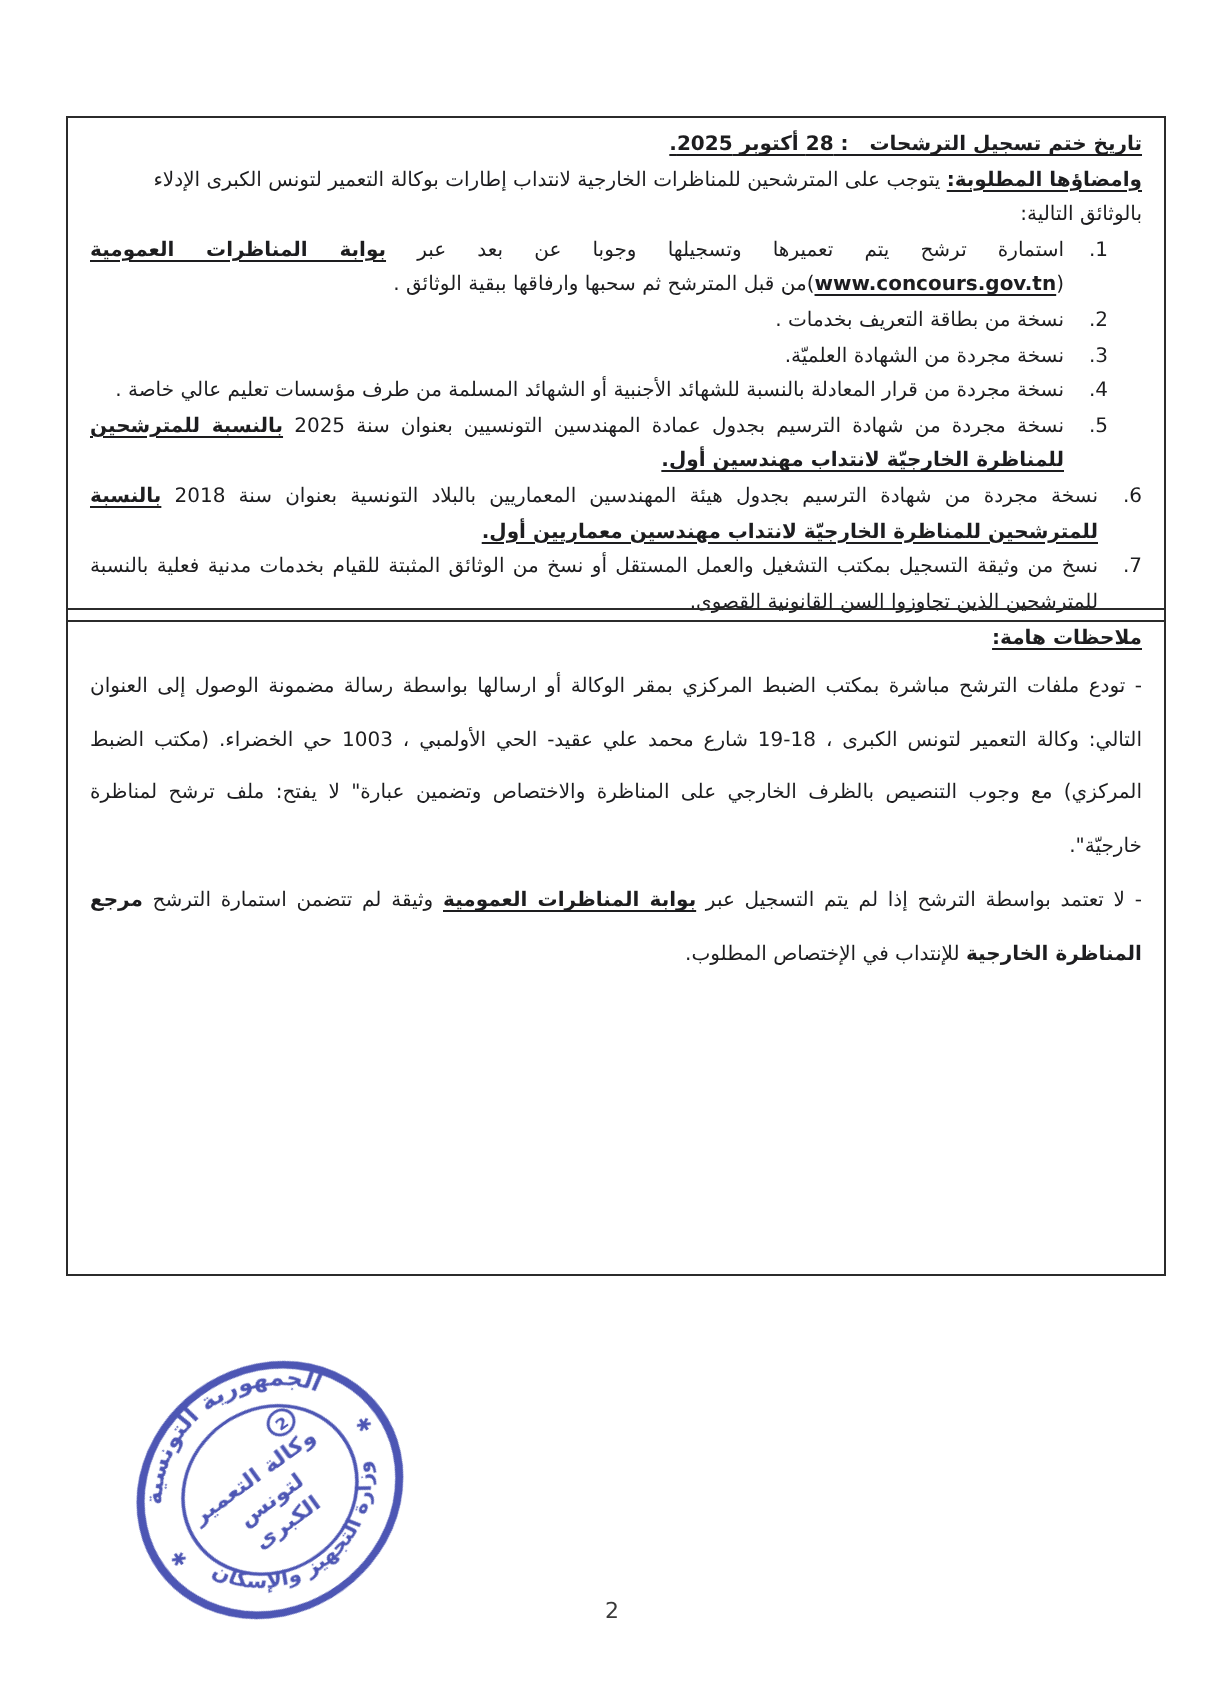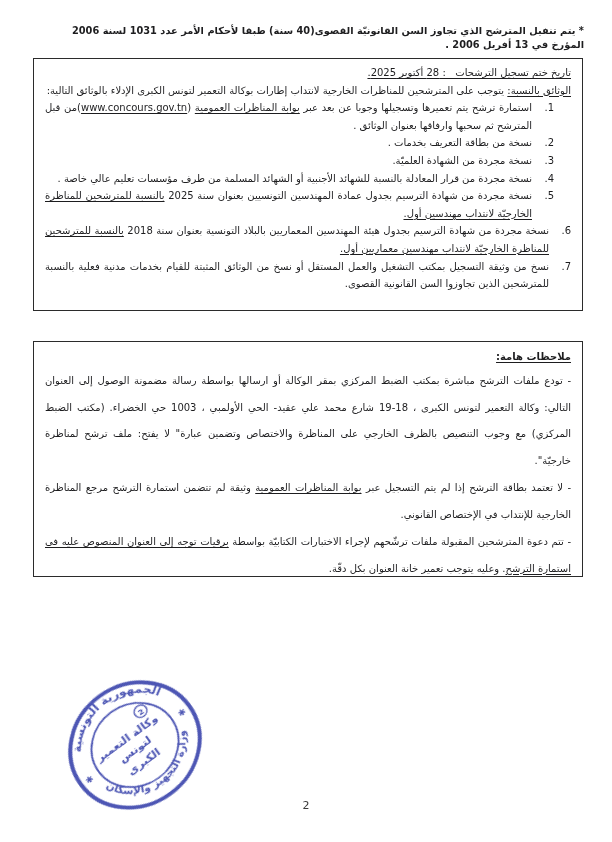--- a/index.html
+++ b/index.html
@@ -5,34 +5,34 @@
   :root{
     --page_bg:#ffffff; --text:#1d1d1f; --border:#2b2b2b; --stamp:#2e39a7;
   }
   *{box-sizing:border-box;}
   html,body{margin:0;padding:0;}
   body{
     width:612px;height:842px;background:var(--page_bg);position:relative;
     font-family:"DejaVu Sans",sans-serif;color:var(--text);overflow:hidden;
   }
   .sheet{position:absolute;inset:0;}
-  .b{font-weight:normal;}
+  .b{font-weight:bold;}
   .u{text-decoration:underline;text-underline-offset:2px;}
 
   .top-note{
     position:absolute;top:24px;right:28px;left:40px;
     direction:rtl;text-align:right;font-size:9.8px;font-weight:bold;line-height:14px;
   }
 
   .box{
     position:absolute;left:33px;right:29px;border:1.6px solid var(--border);
     direction:rtl;padding:5px 11px 4px 11px;background:transparent;
   }
   .box1{top:58px;height:253px;font-size:10px;}
-  .box2{top:341px;height:236px;font-size:10px;}
+  .box2{top:304px;height:334px;font-size:10px;}
 
   .hline{line-height:17.6px;text-align:right;}
   .docs-list{margin-top:0;}
   .li{display:flex;line-height:17.6px;text-align:justify;}
   .li .num{flex:0 0 auto;min-width:13px;margin-left:9px;white-space:nowrap;}
   .li.ind{padding-right:17px;}
   .li .txt{flex:1 1 auto;}
 
   .notes-title{font-weight:bold;text-decoration:underline;text-underline-offset:2px;line-height:20px;text-align:right;}
   .note{line-height:26.5px;text-align:justify;margin-top:1px;}
@@ -47,30 +47,29 @@
   .pagenum{
     position:absolute;top:799px;left:0;right:0;text-align:center;
     font-size:11px;color:#3a3a3a;
   }
 </style>
 </head>
 <body>
 
 <div class="sheet">
 
-  <div class="top-note">* يتم تنفيل المترشح الذي تجاوز السن القانونيّة القصوى(40 سنة) طبقا لأحكام الأمر عدد 1031 لسنة 2006 المؤرخ في 13 أفريل 2006 .</div>
 
   <div class="box box1">
     <div class="hline"><span class="b u">تاريخ ختم تسجيل الترشحات&nbsp;&nbsp;&nbsp;: 28 أكتوبر 2025.</span></div>
-    <div class="hline"><span class="b u">الوثائق بالنسبة:</span><span> يتوجب على المترشحين للمناظرات الخارجية لانتداب إطارات بوكالة التعمير لتونس الكبرى الإدلاء بالوثائق التالية:</span></div>
+    <div class="hline"><span class="b u">وامضاؤها المطلوبة:</span><span> يتوجب على المترشحين للمناظرات الخارجية لانتداب إطارات بوكالة التعمير لتونس الكبرى الإدلاء بالوثائق التالية:</span></div>
 
     <div class="docs-list">
       <div class="li ind">
         <span class="num">1.</span>
-        <span class="txt"><span>استمارة ترشح يتم تعميرها وتسجيلها وجوبا عن بعد عبر </span><span class="b u">بوابة المناظرات العمومية</span><span> (</span><span class="b u" dir="ltr">www.concours.gov.tn</span><span>)من قبل المترشح ثم سحبها وارفاقها بعنوان الوثائق .</span></span>
+        <span class="txt"><span>استمارة ترشح يتم تعميرها وتسجيلها وجوبا عن بعد عبر </span><span class="b u">بوابة المناظرات العمومية</span><span> (</span><span class="b u" dir="ltr">www.concours.gov.tn</span><span>)من قبل المترشح ثم سحبها وارفاقها ببقية الوثائق .</span></span>
       </div>
       <div class="li ind">
         <span class="num">2.</span>
         <span class="txt"><span>نسخة من بطاقة التعريف بخدمات .</span></span>
       </div>
       <div class="li ind">
         <span class="num">3.</span>
         <span class="txt"><span>نسخة مجردة من الشهادة العلميّة.</span></span>
       </div>
       <div class="li ind">
@@ -88,22 +87,21 @@
       <div class="li">
         <span class="num">7.</span>
         <span class="txt"><span>نسخ من وثيقة التسجيل بمكتب التشغيل والعمل المستقل أو نسخ من الوثائق المثبتة للقيام بخدمات مدنية فعلية بالنسبة للمترشحين الذين تجاوزوا السن القانونية القصوى.</span></span>
       </div>
     </div>
   </div>
 
   <div class="box box2">
     <div class="notes-title">ملاحظات هامة:</div>
     <div class="note"><span>- تودع ملفات الترشح مباشرة بمكتب الضبط المركزي بمقر الوكالة أو ارسالها بواسطة رسالة مضمونة الوصول إلى العنوان التالي: وكالة التعمير لتونس الكبرى ، 18-19 شارع محمد علي عقيد- الحي الأولمبي ، 1003 حي الخضراء. (مكتب الضبط المركزي) مع وجوب التنصيص بالظرف الخارجي على المناظرة والاختصاص وتضمين عبارة" لا يفتح: ملف ترشح لمناظرة خارجيّة".</span></div>
-    <div class="note"><span>- لا تعتمد بطاقة الترشح إذا لم يتم التسجيل عبر </span><span class="b u">بوابة المناظرات العمومية</span><span> وثيقة لم تتضمن استمارة الترشح </span><span class="b">مرجع المناظرة الخارجية</span><span> للإنتداب في الإختصاص القانوني.</span></div>
-    <div class="note"><span>- تتم دعوة المترشحين المقبولة ملفات ترشّحهم لإجراء الاختبارات الكتابيّة بواسطة </span><span class="b u">برقيات توجه إلى العنوان المنصوص عليه في استمارة الترشح</span><span>. وعليه يتوجب تعمير خانة العنوان بكل دقّة.</span></div>
+    <div class="note"><span>- لا تعتمد بواسطة الترشح إذا لم يتم التسجيل عبر </span><span class="b u">بوابة المناظرات العمومية</span><span> وثيقة لم تتضمن استمارة الترشح </span><span class="b">مرجع المناظرة الخارجية</span><span> للإنتداب في الإختصاص المطلوب.</span></div>
   </div>
 
   <div class="stamp">
     <svg viewBox="0 0 120 120" width="146" height="146">
       <circle cx="60" cy="60" r="55" fill="none" stroke="var(--stamp)" stroke-width="3.4"></circle>
       <circle cx="60" cy="60" r="37" fill="none" stroke="var(--stamp)" stroke-width="1.5"></circle>
       <path id="arcT" d="M 14 60 A 46 46 0 0 1 106 60" fill="none"></path>
       <path id="arcB" d="M 17 60 A 43 43 0 0 0 103 60" fill="none"></path>
       <text font-size="10" text-anchor="middle">
         <textPath href="#arcT" startOffset="50%">الجمهورية التونسية</textPath>

